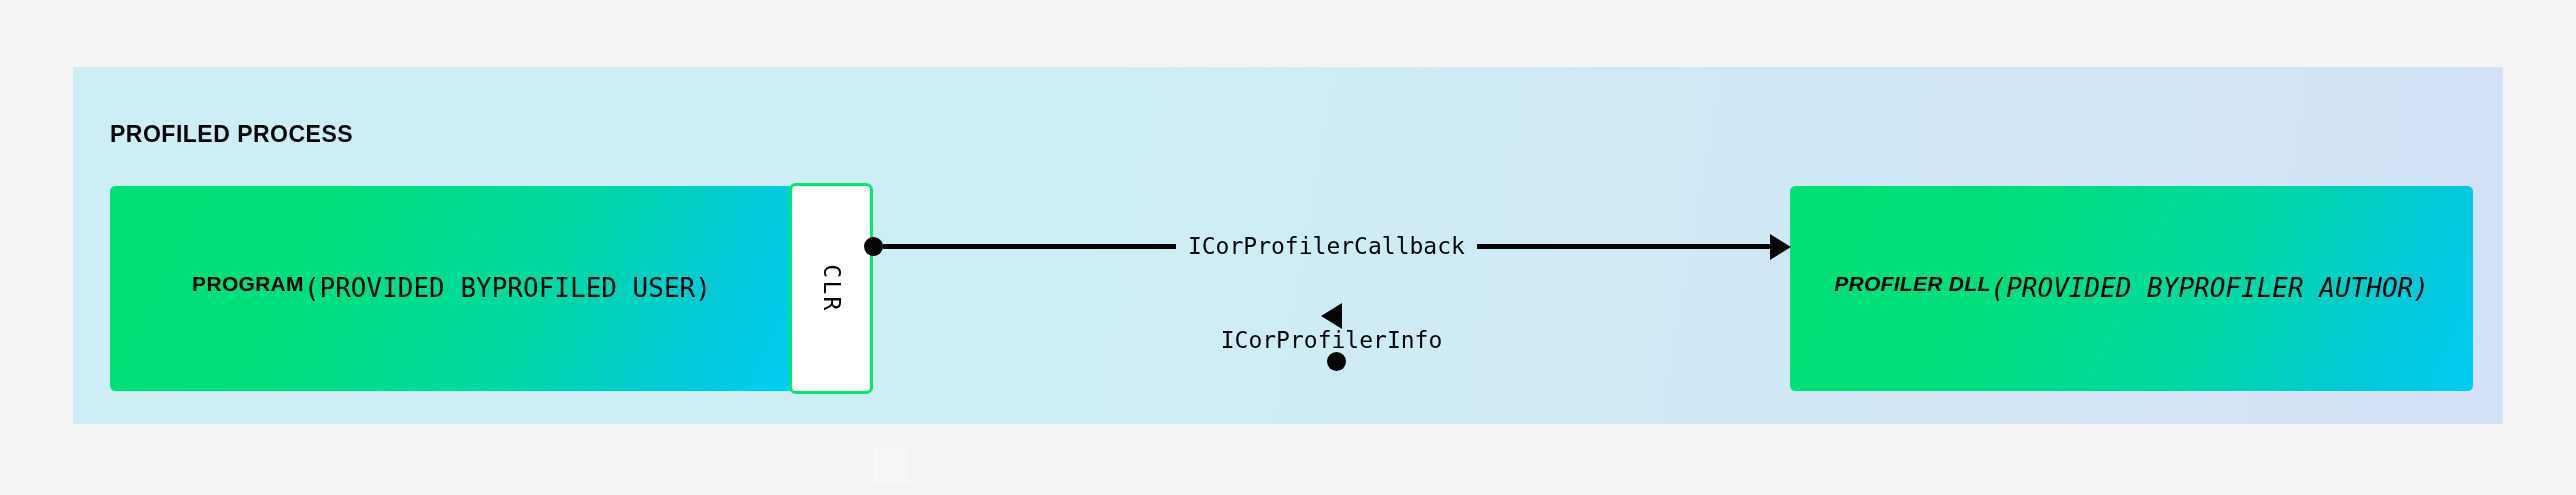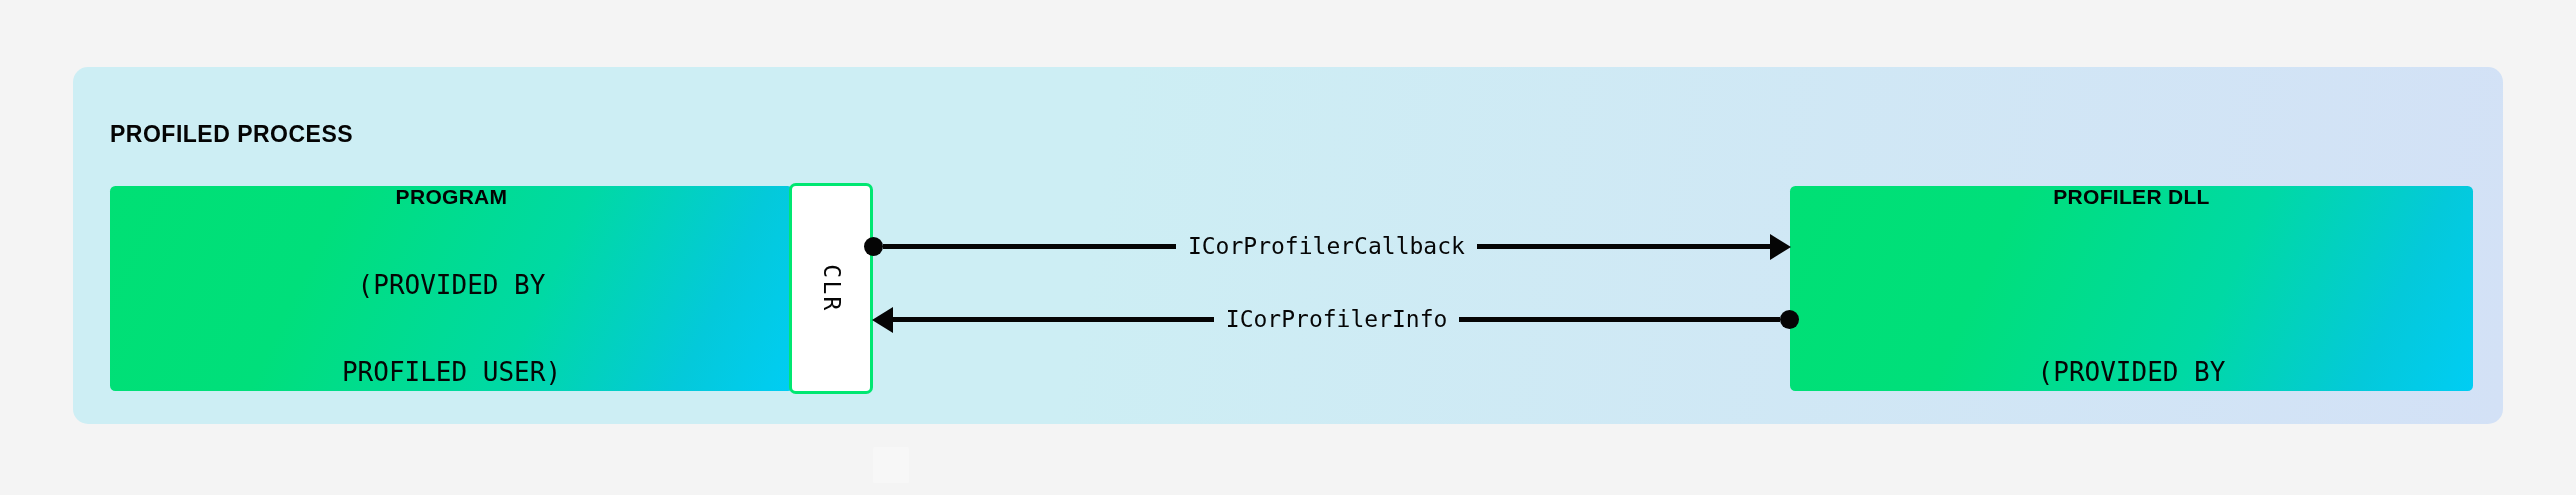--- a/index.html
+++ b/index.html
@@ -28,21 +28,21 @@
     border-radius: 1.5px;
   }
 
   
   #process-card {
     position: absolute;
     left: 73px;
     top: 67px;
     width: 2430px;
     height: 357px;
-    border-radius: 15px;
+    border-radius: 1px;
     background: linear-gradient(100deg, #cdeef4 0%, #cdeef4 42%, #d3e1f6 100%);
   }
 
   #card-title {
     position: absolute;
     left: 37px;
     top: 56px;
     font-size: 23px;
     font-weight: 700;
     letter-spacing: 0.5px;
@@ -51,38 +51,38 @@
     white-space: nowrap;
     font-family: "Liberation Sans", sans-serif;
   }
 
   
   .component-box {
     position: absolute;
     border-radius: 5.3px;
     background: linear-gradient(115deg, #00e074 0%, #00df7b 30%, #00d9a4 62%, #04c9da 85%, #00cdf4 100%);
     display: flex;
-    flex-direction: column;
     align-items: center;
-    justify-content: space-between;
+    justify-content: center;
     box-sizing: border-box;
   }
 
   #program-box {
     left: 37px;
     top: 119px;
     width: 683px;
     height: 205px;
   }
 
   #profiler-dll-box {
     left: 1717px;
     top: 119px;
     width: 683px;
     height: 205px;
+    font-style: italic;
   }
 
   .box-title {
     font-family: "Liberation Sans", sans-serif;
     font-size: 21px;
     font-weight: 700;
     color: #030303;
     letter-spacing: 0.3px;
     line-height: 1;
     margin-bottom: 10.6px;
@@ -125,21 +125,21 @@
   }
 
   
   .connector {
     position: absolute;
     height: 33px;
     display: flex;
     align-items: center;
   }
   #connector-callback { left: 800px; top: 152px; width: 917px; margin-top: 11px; }
-  #connector-info     { left: 800px; top: 236px; width: 917px; }
+  #connector-info     { left: 800px; top: 236px; width: 917px; flex-direction: column; }
 
   .conn-line {
     flex: 1 1 auto;
     height: 5.3px;
     background: #050505;
   }
   .conn-label {
     font-family: "DejaVu Sans Mono", "Liberation Mono", monospace;
     font-size: 23px;
     color: #060606;
@@ -192,20 +192,21 @@
     <div class="box-sub">PROFILED USER)</div>
   </div>
 
   <div id="clr-box">
     <span id="clr-label">CLR</span>
   </div>
 
   <div id="profiler-dll-box" class="component-box">
     <div class="box-title">PROFILER DLL</div>
     <div class="box-sub">(PROVIDED BY</div>
+    <div class="box-sub">PROFILER AUTHOR)</div>
   </div>
 
   <div id="connector-callback" class="connector">
     <span class="conn-ball"></span>
     <span class="conn-line"></span>
     <span class="conn-label">ICorProfilerCallback</span>
     <span class="conn-line"></span>
     <span class="conn-arrow-right"></span>
   </div>
 

